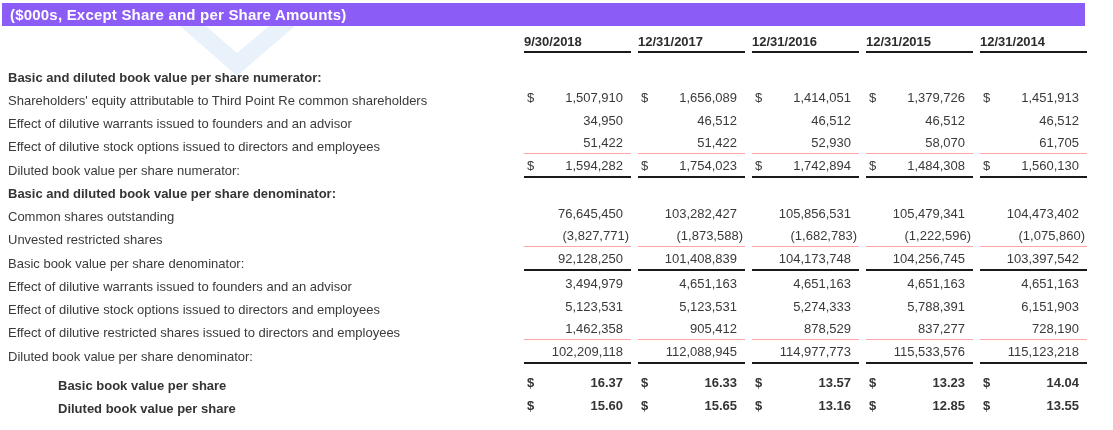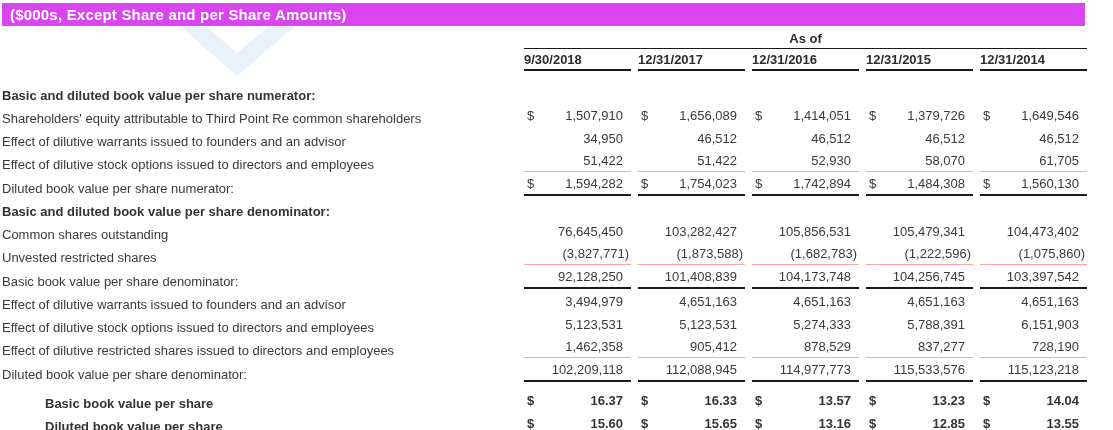--- a/index.html
+++ b/index.html
@@ -3,34 +3,34 @@
 <meta charset="utf-8">
 <style>
   html,body{margin:0;padding:0;}
   body{
     width:1113px;height:430px;position:relative;background:#ffffff;
     font-family:"Liberation Sans","DejaVu Sans",sans-serif;
     color:#3a3a3a;overflow:hidden;
   }
   .title-bar{
     margin:3px 28px 0 2px;height:23px;line-height:23px;
-    background:#d946ef;color:#ffffff;font-weight:bold;font-size:15px;
+    background:#8b5cf6;color:#ffffff;font-weight:bold;font-size:15px;
     padding-left:8px;letter-spacing:.2px;
   }
   .watermark{position:absolute;left:180px;top:26px;z-index:0;}
   table{
     position:absolute;top:31px;left:0;width:1087px;z-index:1;
     border-collapse:collapse;table-layout:fixed;font-size:13px;background:transparent;
   }
   col.lbl{width:517px;}
   col.yr{width:114px;}
   td,th{padding:0;font-weight:normal;text-align:left;vertical-align:bottom;}
   tr.datarow{height:23px;}
-  td.label{padding-left:2px;white-space:nowrap;}
-  td.label.indent{padding-left:45px;}
+  td.label{padding-left:8px;white-space:nowrap;}
+  td.label.indent{padding-left:58px;}
   tr.bold td.label{font-weight:bold;color:#343434;}
   .cb{
     margin-left:7px;height:22px;display:flex;align-items:center;
     justify-content:space-between;
   }
   .bb-thin{border-bottom:1px solid #fca5a5;}
   .bb-thick{border-bottom:2px solid #1a1a1a;}
   .dollar{padding-left:3px;}
   .val{padding-right:8px;}
   .val.neg{padding-right:2px;}
@@ -63,28 +63,20 @@
     <col class="lbl">
       <col class="yr">
       <col class="yr">
       <col class="yr">
       <col class="yr">
       <col class="yr">
   </colgroup>
   <thead>
     <tr>
       <td class="label"></td>
-      <td colspan="5">
-        <div class="asof-box">
-          <span>As of</span>
-        </div>
-      </td>
-    </tr>
-    <tr>
-      <td class="label"></td>
       <th>
           <div class="cb datehead">
             <span>9/30/2018</span>
           </div>
         </th>
       <th>
           <div class="cb datehead">
             <span>12/31/2017</span>
           </div>
         </th>
@@ -164,21 +156,21 @@
         </td>
         <td>
           <div class="cb">
             <span class="dollar">$</span>
             <span class="val">1,379,726</span>
           </div>
         </td>
         <td>
           <div class="cb">
             <span class="dollar">$</span>
-            <span class="val">1,649,546</span>
+            <span class="val">1,451,913</span>
           </div>
         </td>
       </tr>
       <tr class="datarow">
         <td class="label">Effect of dilutive warrants issued to founders and an advisor</td>
         <td>
           <div class="cb">
             <span class="dollar"></span>
             <span class="val">34,950</span>
           </div>

